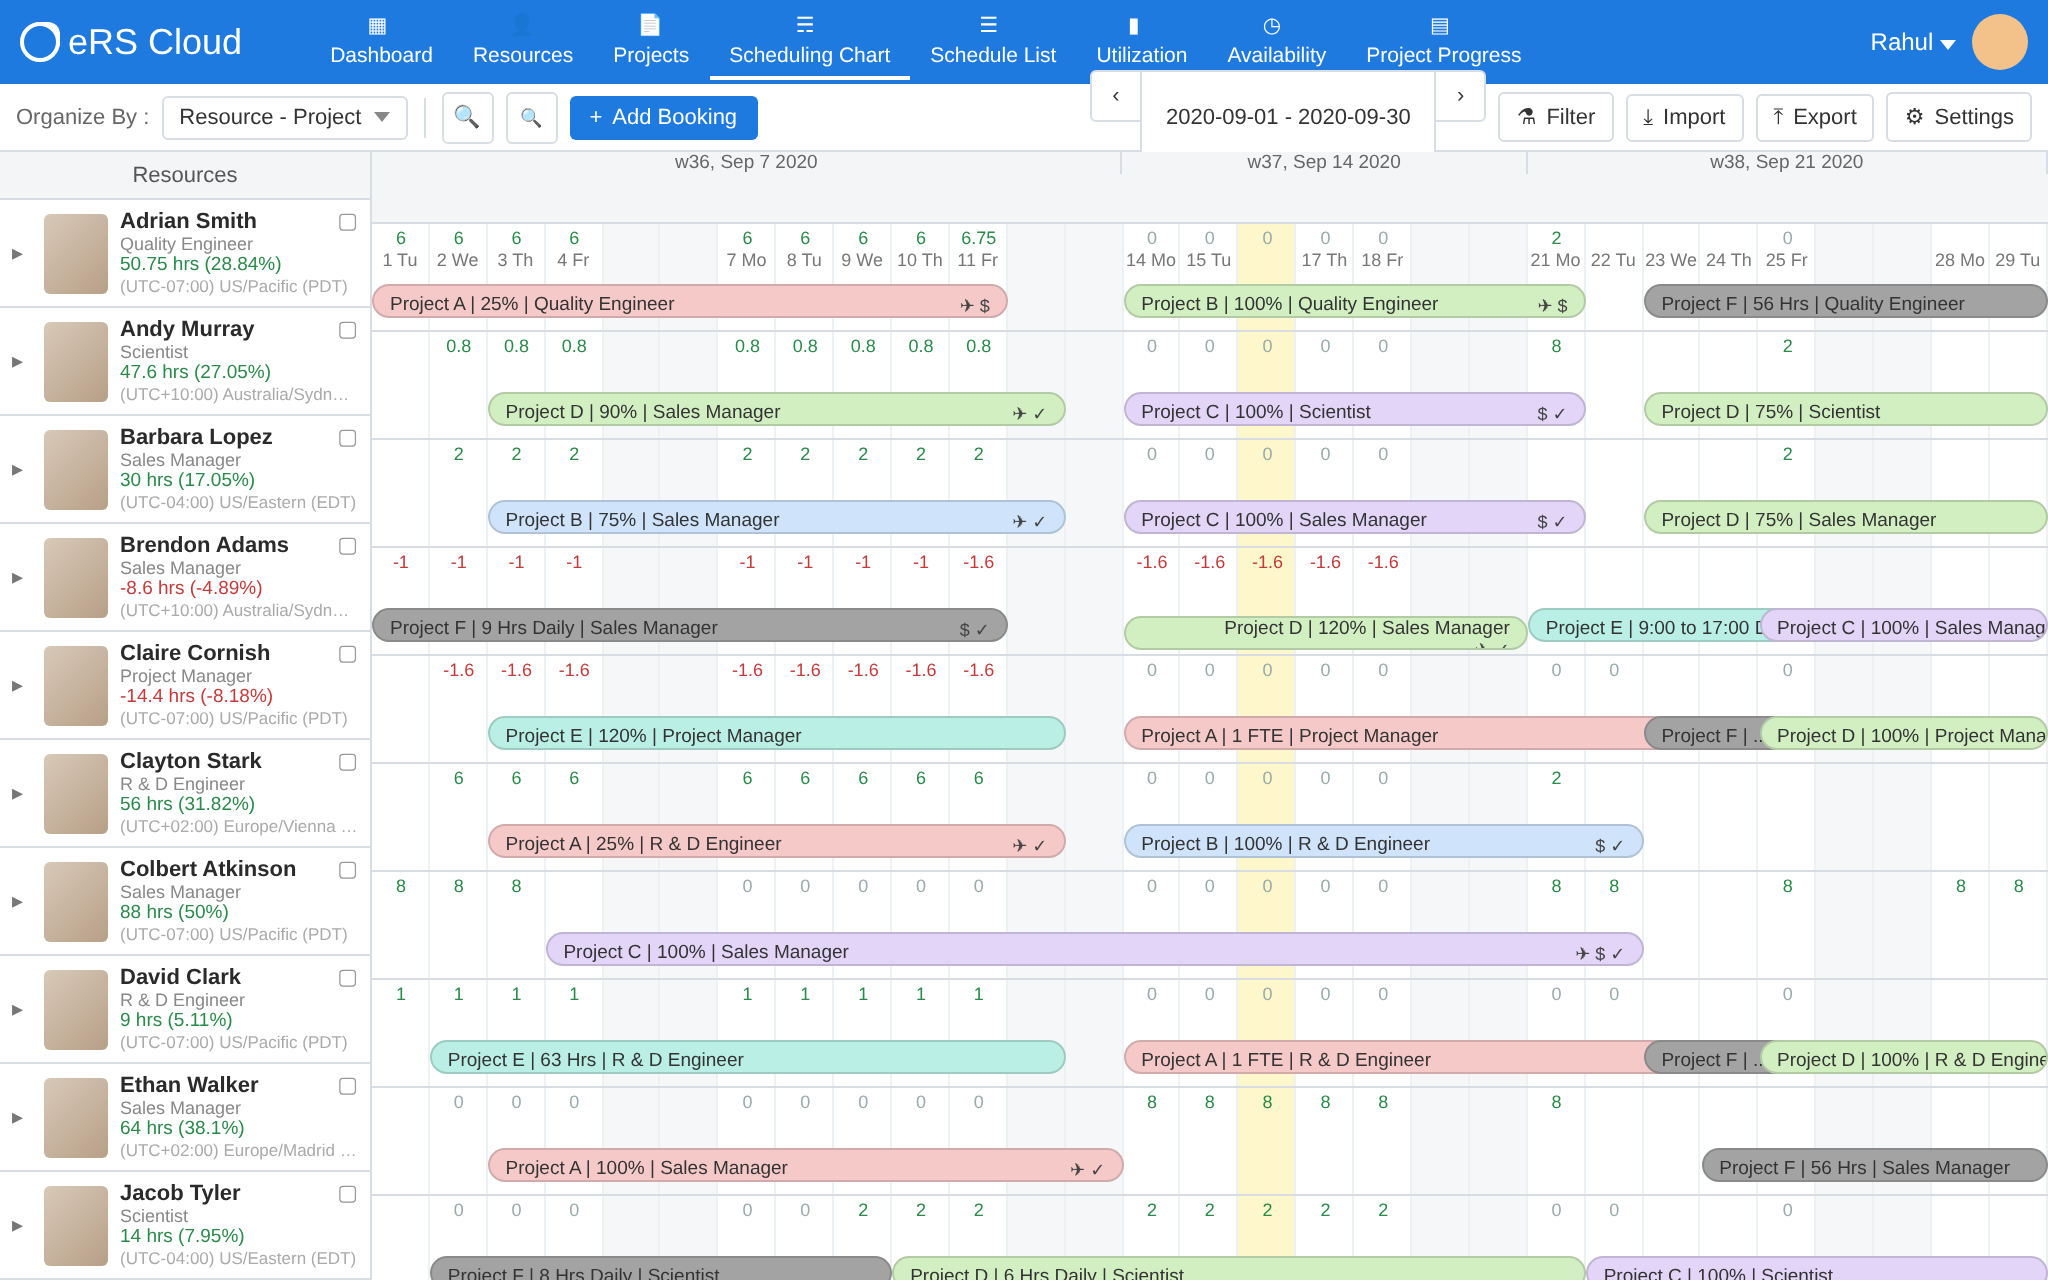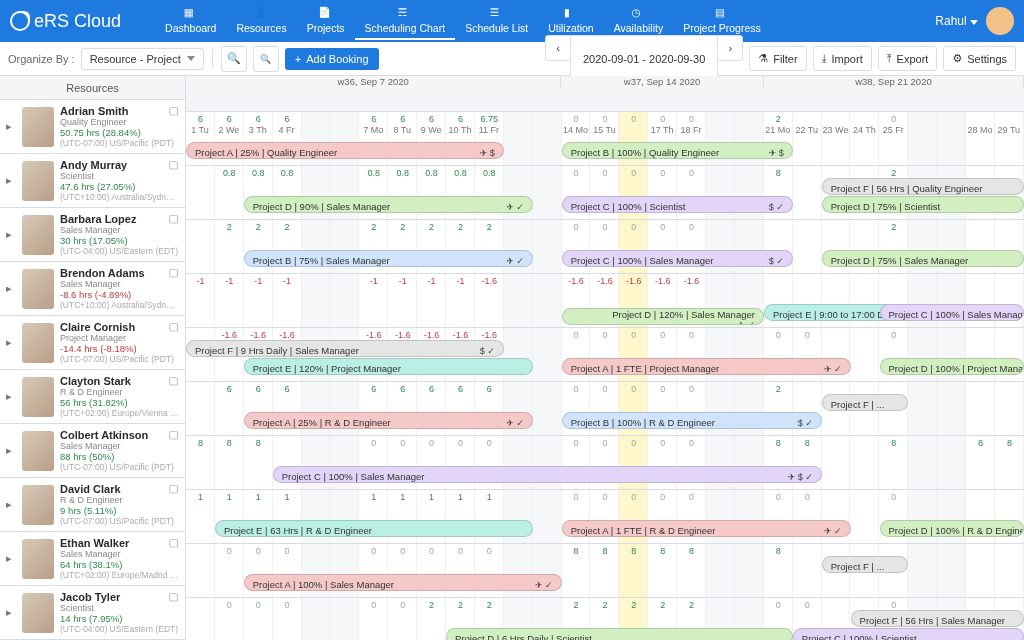--- a/index.html
+++ b/index.html
@@ -52,21 +52,21 @@
 .lane{flex:1;border-right:1px solid #eef1f4;}
 .lane.we{background:#f5f7f9;}
 .lane.today{background:#fff7cc;}
 .row{height:54px;border-bottom:1px solid var(--border);position:relative;}
 .vals{position:absolute;top:2px;left:0;right:0;display:flex;}
 .vals span{flex:1;font-size:9px;text-align:center;color:#9aa;}
 .vals span.g{color:#2a8a4a;}
 .vals span.r{color:#c43a3a;}
 .bar{position:absolute;height:17px;border-radius:9px;font-size:9.5px;color:#333;display:flex;align-items:flex-end;padding:0 8px;white-space:nowrap;overflow:hidden;border:1px solid rgba(0,0,0,.15);}
 .bar .ic2{margin-left:auto;font-size:9px;color:#444;padding-left:6px;}
-.c-red{background:#f6c9c9;} .c-green{background:#d2efc2;} .c-blue{background:#cfe4fb;} .c-purple{background:#e2d5f7;} .c-orange{background:#e5e5e5;margin-top:36px;} .c-teal{background:#b9efe4;}
+.c-red{background:#f6c9c9;} .c-green{background:#d2efc2;} .c-blue{background:#cfe4fb;} .c-purple{background:#e2d5f7;} .c-orange{background:#a3a3a3;} .c-teal{background:#b9efe4;}
 .caret{width:0;height:0;border-left:4px solid transparent;border-right:4px solid transparent;border-top:5px solid currentColor;display:inline-block;}
 </style>
 </head>
 <body>
 
 <div class="topnav">
   <div class="brand">
     <span class="logo"></span>
     <span><span>eRS</span> <span style="font-weight:300">Cloud</span></span>
   </div>

